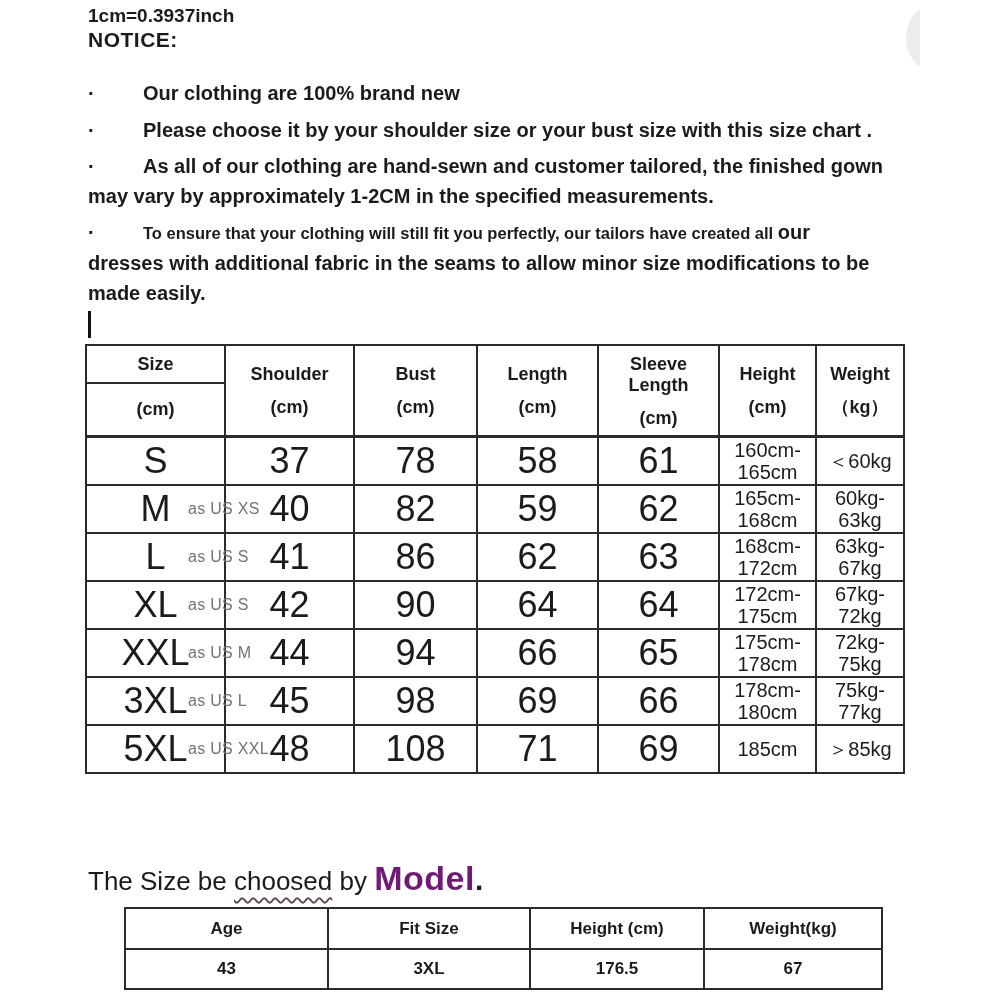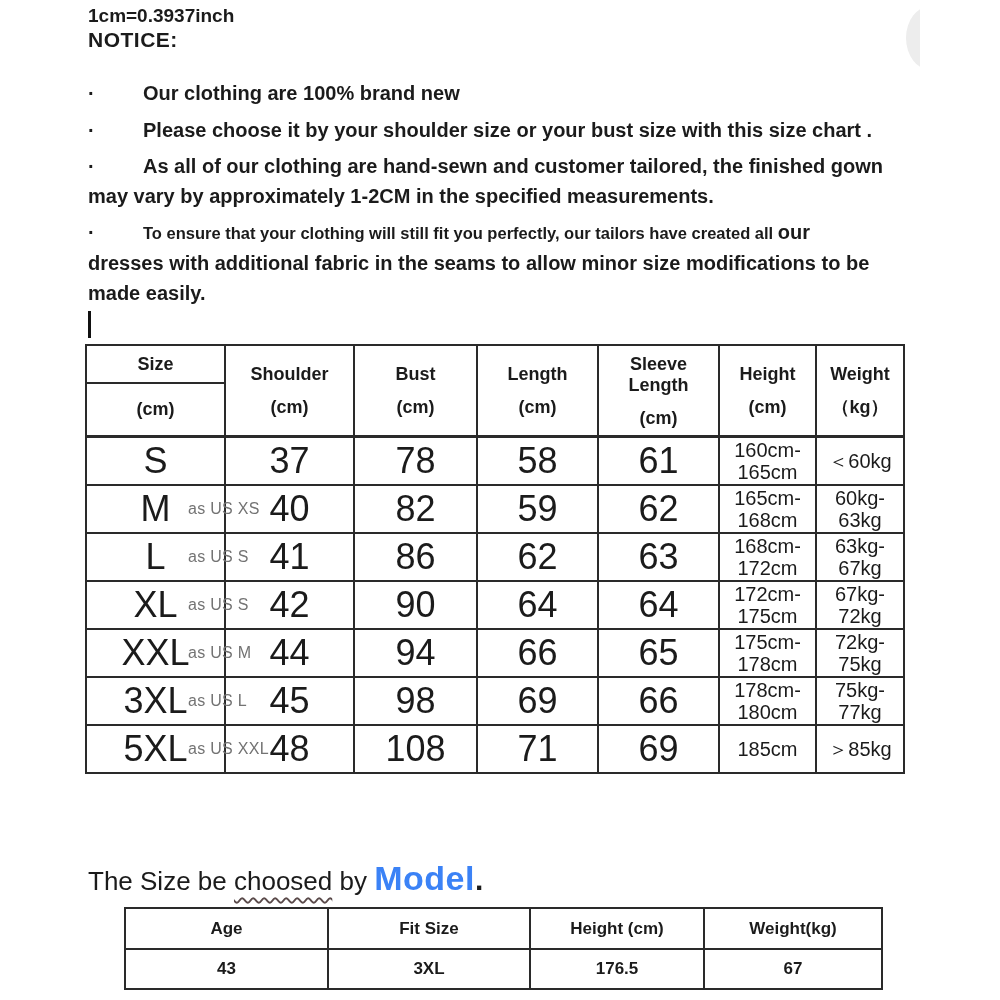--- a/index.html
+++ b/index.html
@@ -34,21 +34,21 @@
   .size-label{font-size:36px;letter-spacing:0;}
   .us-label{position:absolute;left:101px;top:50%;transform:translateY(-50%);
             font-size:16px;font-weight:400;color:#737373;white-space:nowrap;z-index:2;letter-spacing:.3px;}
   .c-num{font-size:36px;}
   .c-range{font-size:20px;line-height:22px;white-space:pre-line;}
 
   
   .model-title{position:absolute;left:88px;top:858px;font-size:26px;font-weight:400;line-height:40px;}
   .squiggle{text-decoration:underline;text-decoration-style:wavy;text-decoration-color:#5a4a4a;
             text-decoration-thickness:1.5px;text-underline-offset:7px;}
-  .brand{font-size:34px;font-weight:700;color:#3b82f6;letter-spacing:.5px;}
+  .brand{font-size:34px;font-weight:700;color:#701a75;letter-spacing:.5px;}
   .period{font-size:30px;font-weight:700;color:#1b1b1b;}
 
   .model-table{position:absolute;left:124px;top:907px;border-collapse:collapse;table-layout:fixed;}
   .model-table th,.model-table td{border:2px solid #2a2a2a;text-align:center;vertical-align:middle;
                                   font-size:17px;font-weight:700;padding:0;}
   .model-table th{height:39px;}
   .model-table td{height:38px;}
 </style>
 </head>
 <body>

